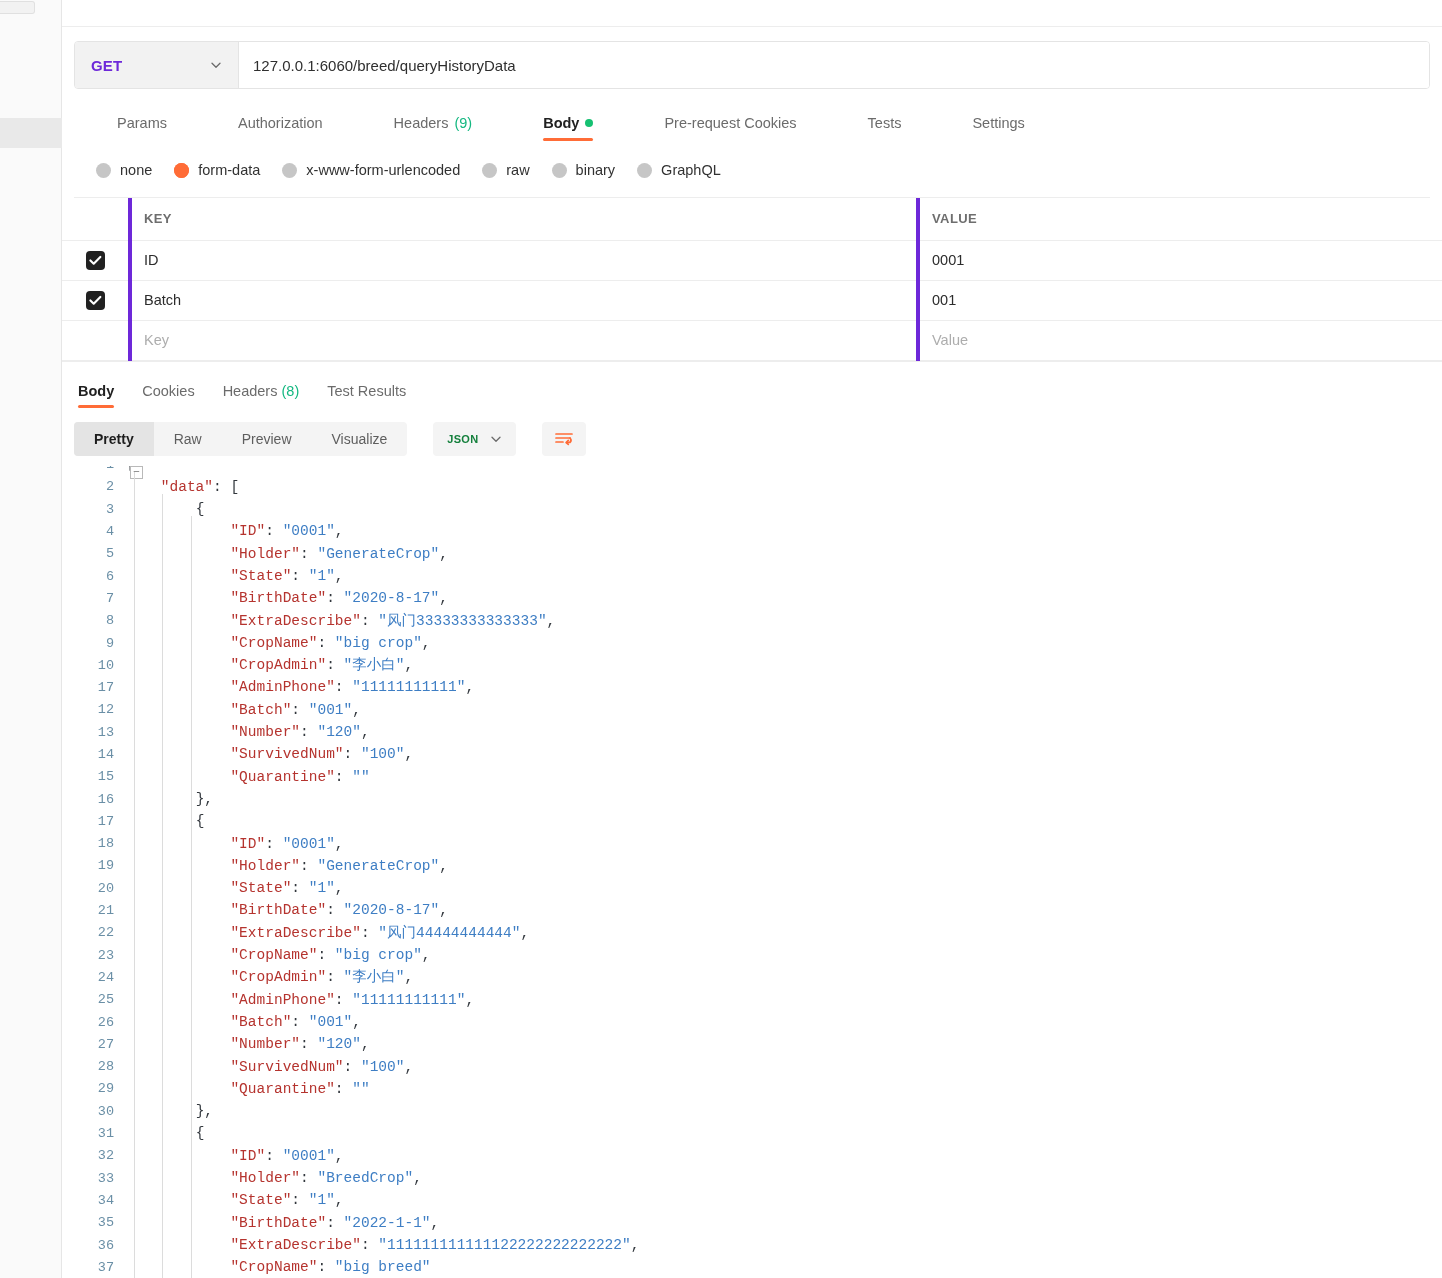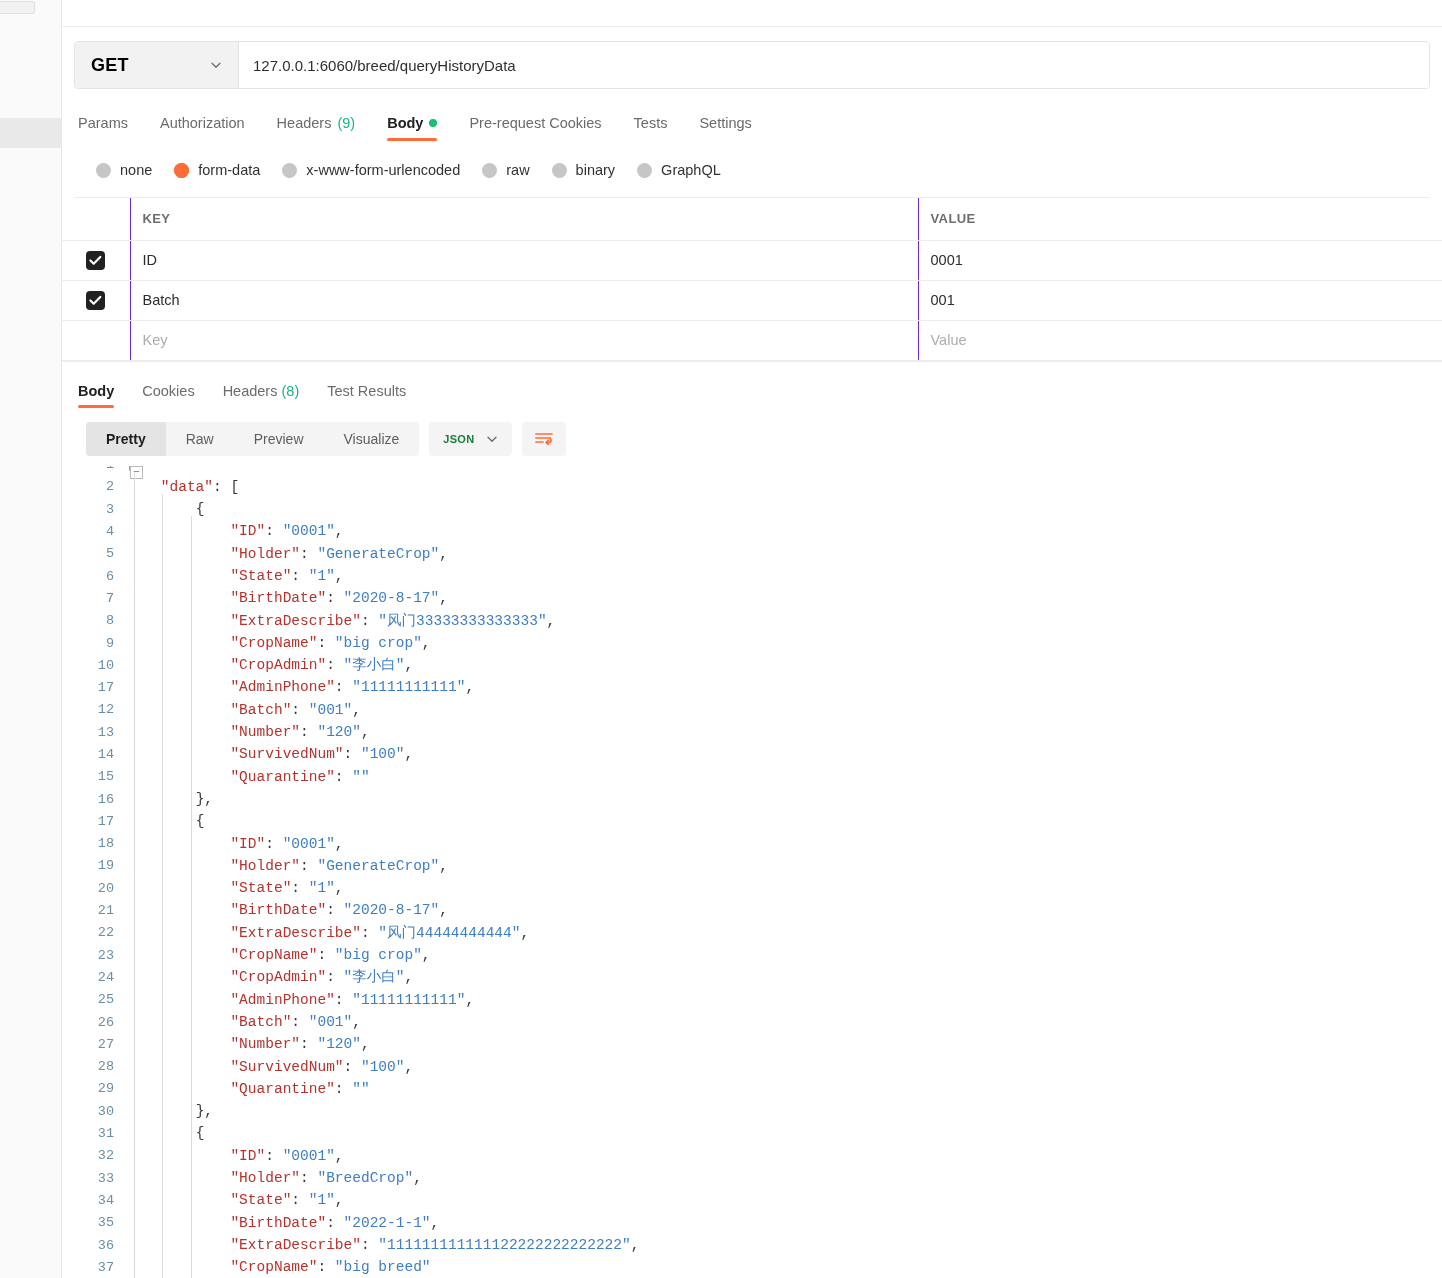--- a/index.html
+++ b/index.html
@@ -47,37 +47,37 @@
     margin: 14px 12px 0 12px;
     height: 46px;
     border: 1px solid #e4e4e4; border-radius: 4px; overflow: hidden;
     background: #fff;
   }
   .method {
     width: 164px; display: flex; align-items: center; justify-content: space-between;
     background: #f2f2f2; padding: 0 16px; box-sizing: border-box;
     border-right: 1px solid #e4e4e4; cursor: pointer;
   }
-  .method .mlabel { font-size: 18px; font-weight: bold; color: #000000; letter-spacing: .2px; }
+  .method .mlabel { font-size: 15px; font-weight: bold; color: #6d28d9; letter-spacing: .2px; }
   .chev { width: 12px; height: 12px; }
   .chev svg { display: block; }
   .urlfield {
     flex: 1; display: flex; align-items: center; padding: 0 14px;
     font-size: 15px; color: #2f2f2f; background: #fff; cursor: text;
   }
 
   
   .reqtabs {
     display: flex; align-items: flex-end; gap: 0;
     margin: 18px 12px 0 12px; height: 34px;
   }
   .rtab {
     position: relative; font-size: 14.5px; color: #6b6b6b;
     padding: 0 16px 10px 16px; cursor: pointer; white-space: nowrap;
-    display: flex; align-items: center; gap: 6px;
+    display: flex; align-items: center; gap: 6px; margin-left: 39px;
   }
   .rtab:first-child { padding-left: 4px; }
   .rtab.active { color: #212121; font-weight: bold; }
   .rtab.active .underline {
     position: absolute; left: 16px; right: 16px; bottom: 0; height: 3px;
     background: #ff6c37; border-radius: 2px;
   }
   .rtab:first-child.active .underline { left: 4px; }
   .cnt { color: #14b881; }
   .greendot { width: 8px; height: 8px; border-radius: 50%; background: #16c172; display: inline-block; }
@@ -92,21 +92,21 @@
   .radio:first-child { padding-left: 22px; }
   .dot { width: 15px; height: 15px; border-radius: 50%; background: #c6c6c6; flex: none; }
   .radio.on .dot { background: #ff6c37; box-shadow: inset 0 0 0 3.5px #ff6c37, inset 0 0 0 5px rgba(255,255,255,.0); }
   .radio .rl { font-size: 14.5px; color: #323232; white-space: nowrap; }
 
   
   .kvtable { width: 100%; border-collapse: collapse; table-layout: fixed; }
   .kvtable col.c-chk { width: 68px; }
   .kvtable col.c-key { width: 788px; }
   .kvtable th, .kvtable td {
-    border-bottom: 1px solid #ededed; border-right: 1px solid #6d28d9;
+    border-bottom: 1px solid #ededed; border-right: 4px solid #6d28d9;
     height: 40px; padding: 0 0 0 12px; text-align: left; vertical-align: middle;
     box-sizing: border-box;
   }
   .kvtable tr > *:last-child { border-right: none; }
   .kvtable th { font-size: 13px; color: #6e6e6e; font-weight: bold; letter-spacing: .4px; }
   .kvtable td { font-size: 14.5px; color: #2c2c2c; }
   .kvtable td.chk { padding: 0; text-align: center; }
   .kvtable td.ph, .kvtable th.ph { color: #adadad; }
   .kvtable tr.hdr th { height: 42px; }
   .cbox {
@@ -126,21 +126,21 @@
     padding: 0 14px 9px 14px; cursor: pointer; white-space: nowrap;
   }
   .restab:first-child { padding-left: 4px; }
   .restab.active { color: #212121; font-weight: bold; }
   .restab.active .underline {
     position: absolute; left: 4px; right: 14px; bottom: 0; height: 3px;
     background: #ff6c37; border-radius: 2px;
   }
 
   
-  .vtoolbar { display: flex; align-items: center; gap: 10px; margin: 14px 12px 0 24px; text-align: right; }
+  .vtoolbar { display: flex; align-items: center; gap: 26px; margin: 14px 12px 0 12px; text-align: right; }
   .segs { display: flex; background: #f4f4f4; border-radius: 4px; overflow: hidden; height: 34px; }
   .seg {
     display: flex; align-items: center; padding: 0 20px; font-size: 14px;
     color: #5e5e5e; cursor: pointer; white-space: nowrap;
   }
   .seg.active { background: #e4e4e4; color: #1d1d1d; font-weight: bold; }
   .fmtpick {
     display: flex; align-items: center; gap: 12px; background: #f4f4f4;
     border-radius: 4px; height: 34px; padding: 0 14px; cursor: pointer;
   }

